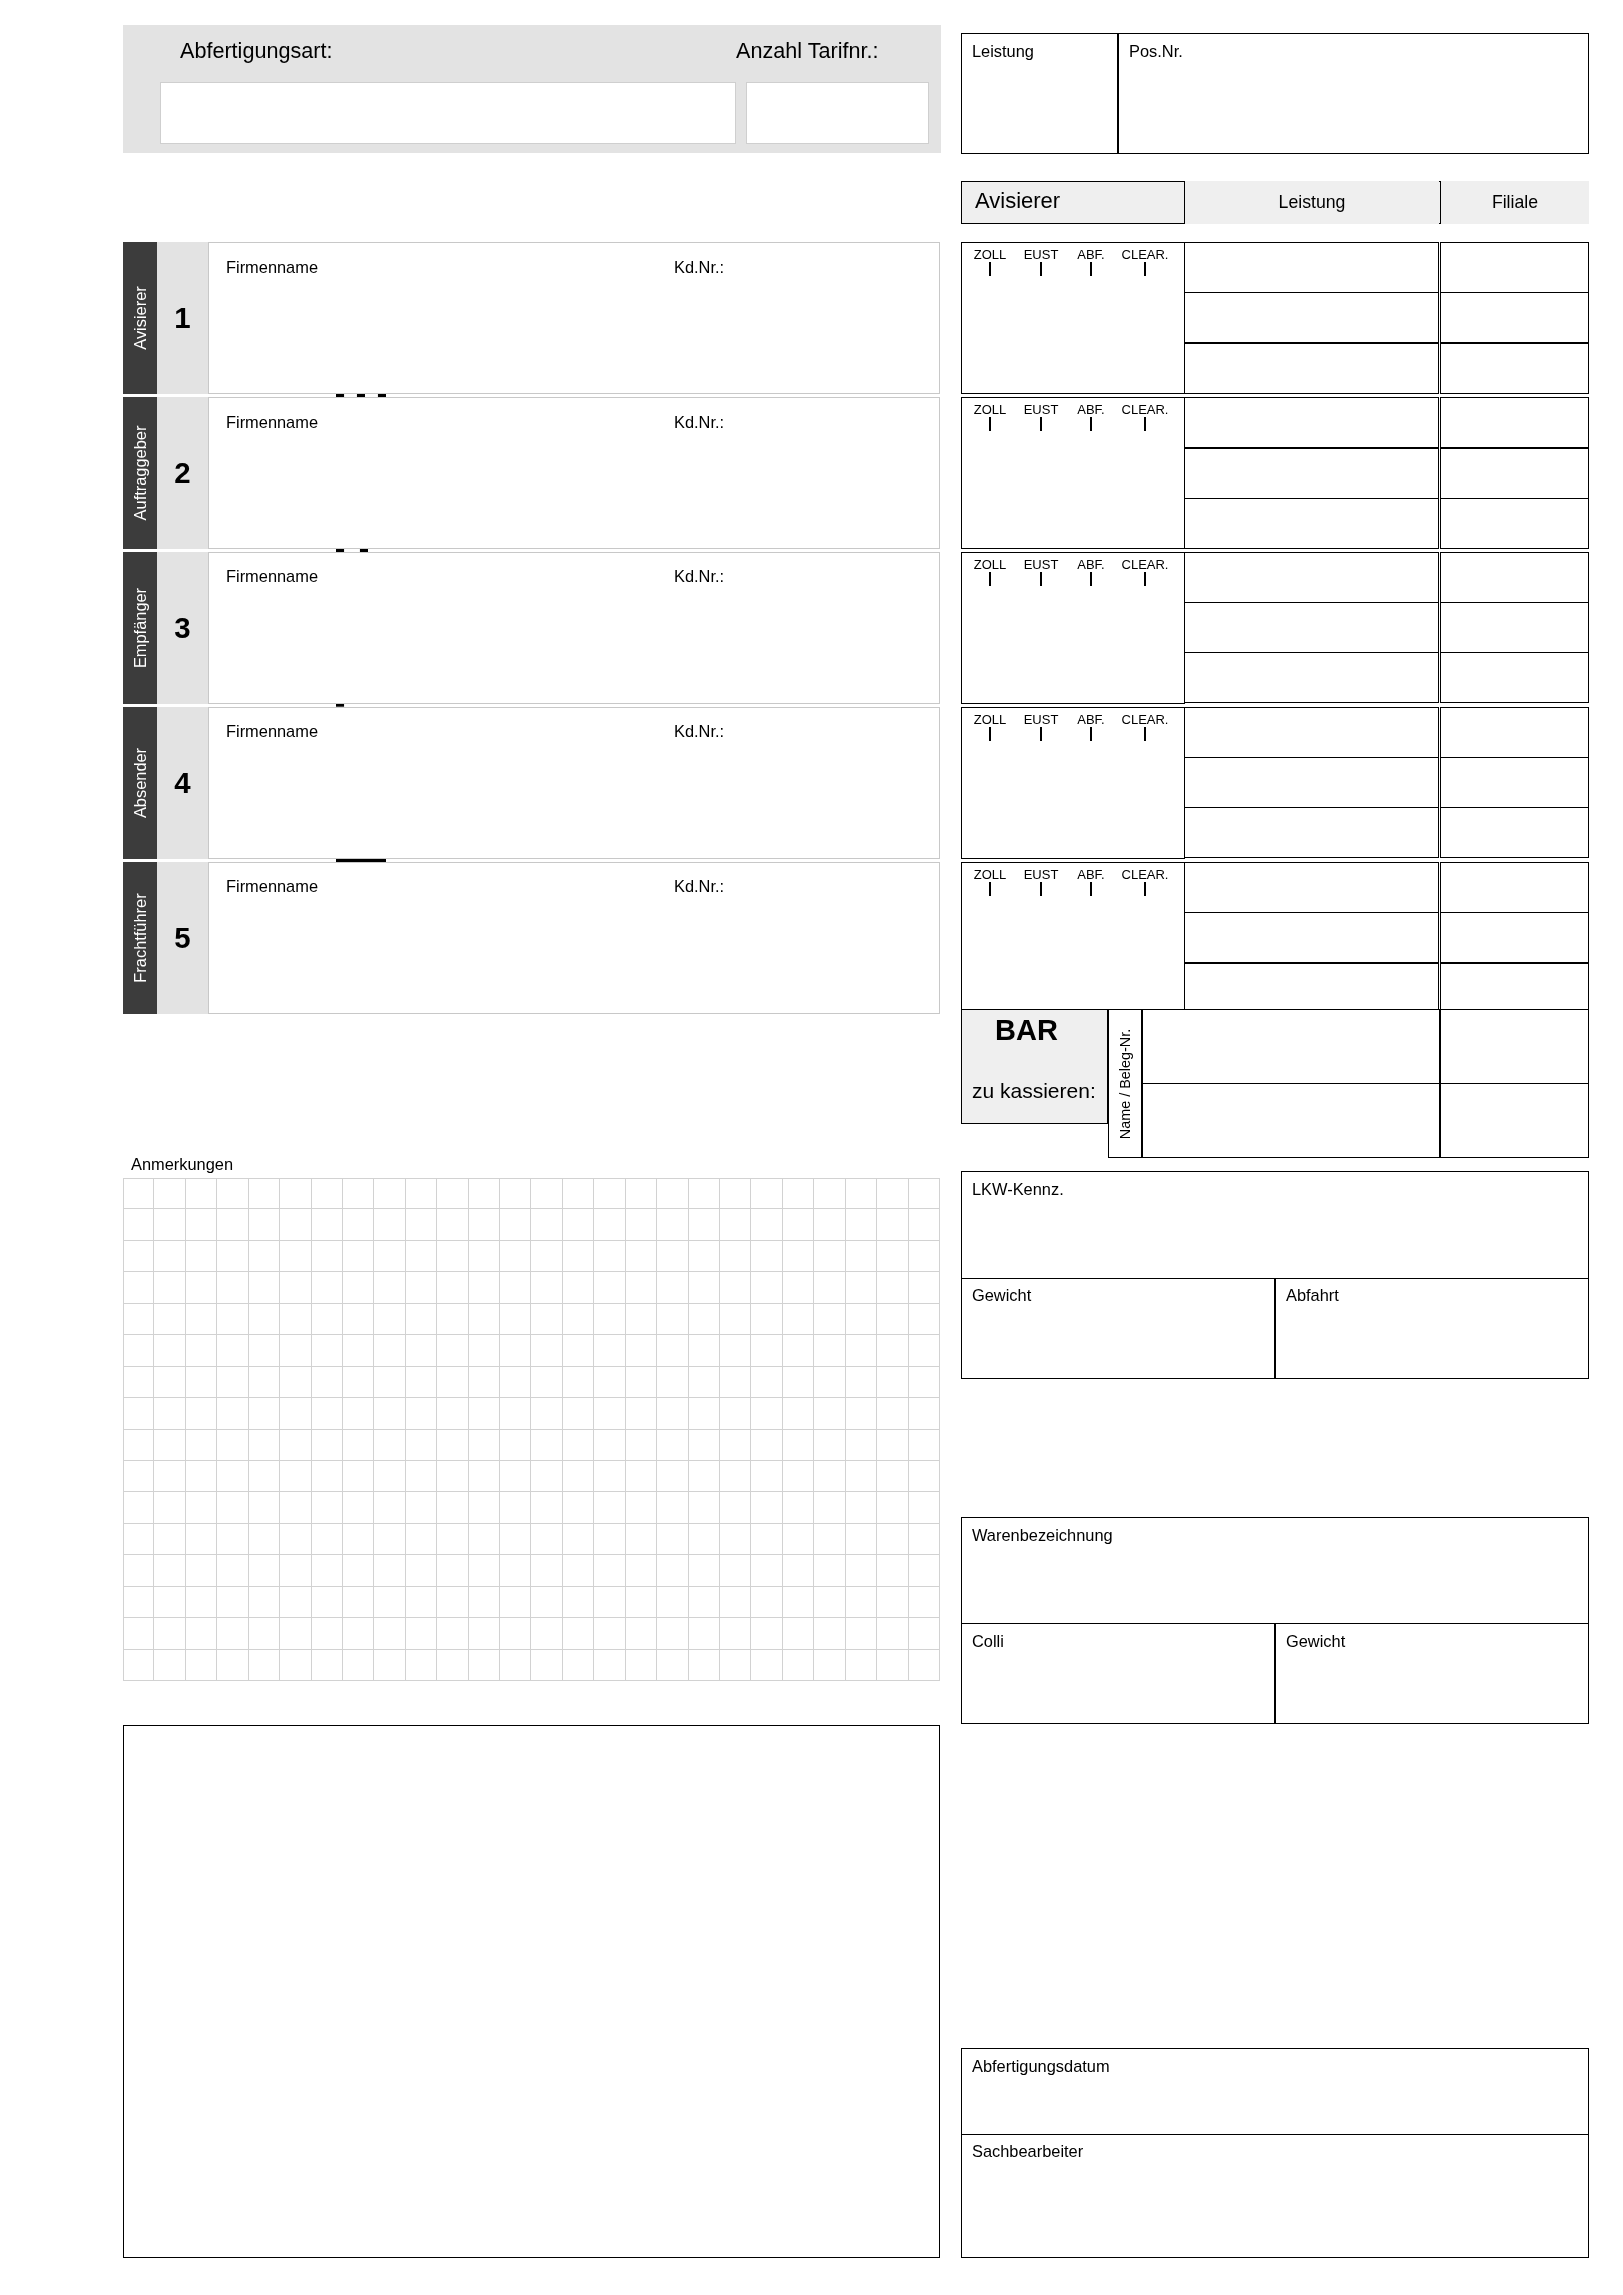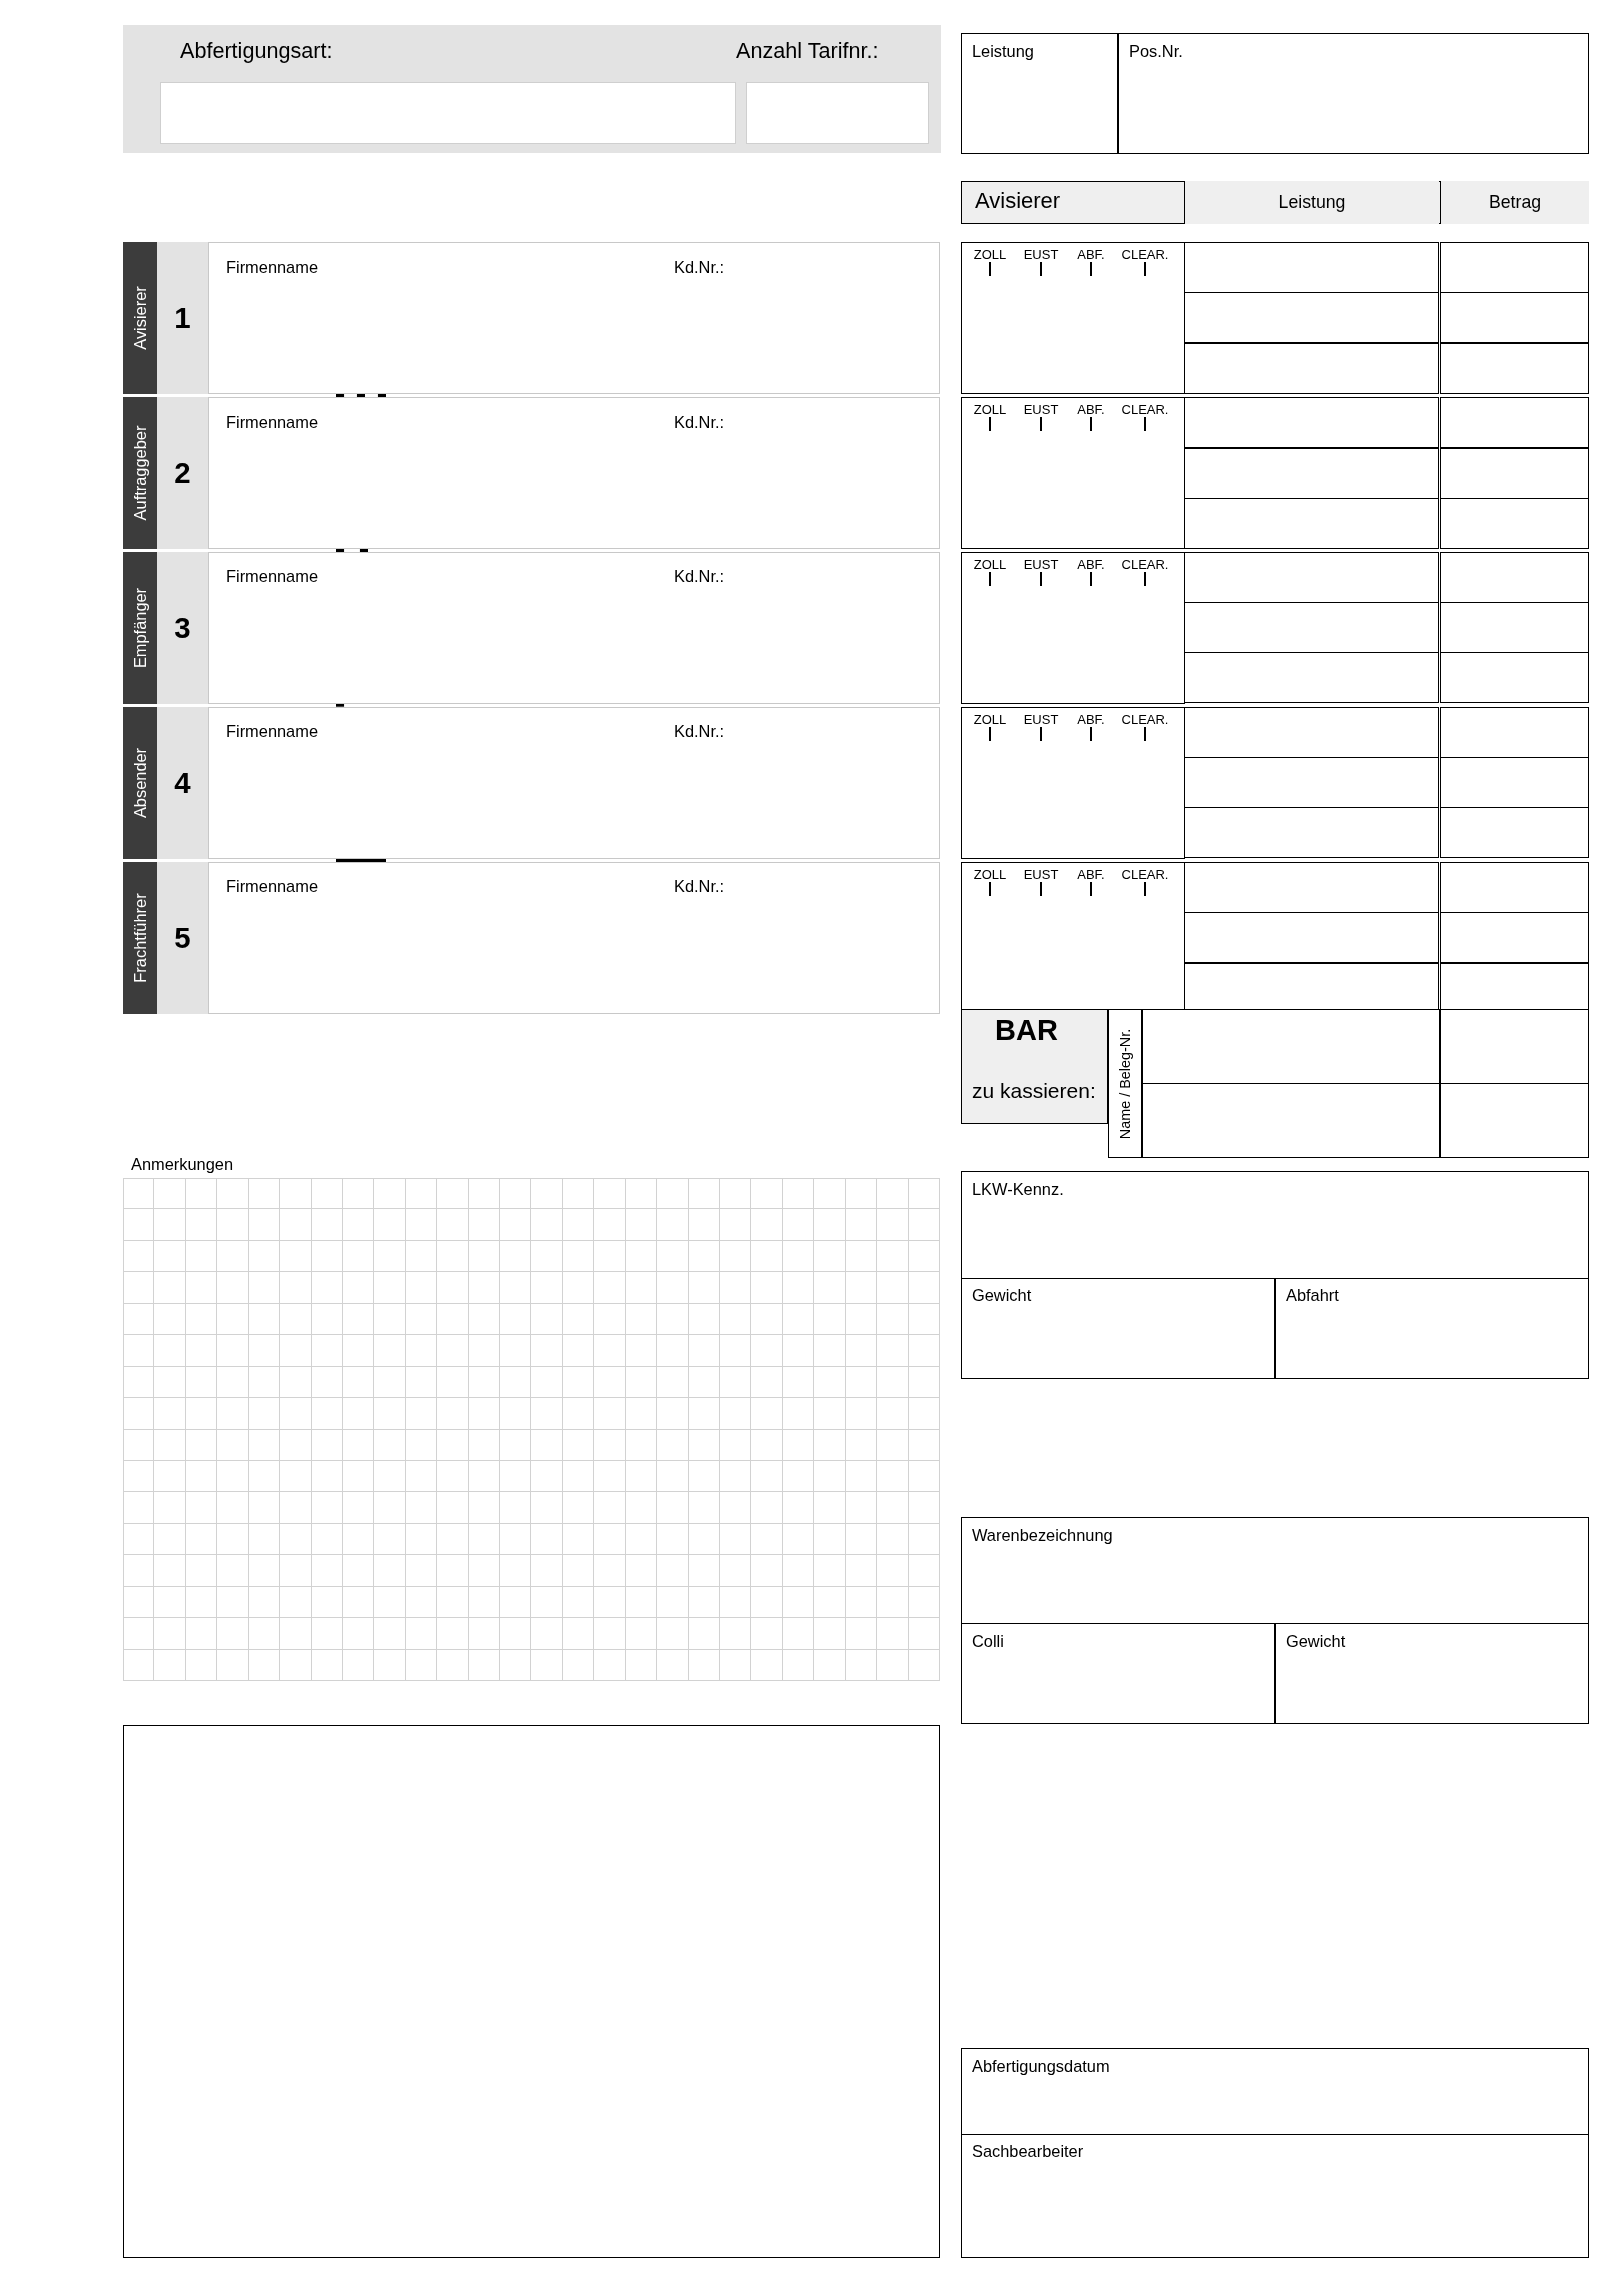--- a/index.html
+++ b/index.html
@@ -250,21 +250,21 @@
     <span>Frachtführer</span>
   </div>
   <div class="numcell" style="left:157px; top:862px; height:152px;">5</div>
   <div class="partybox" style="left:208px; top:862px; width:732px; height:152px;"></div>
   <div class="lbl" style="left:226px; top:877px;">Firmenname</div>
   <div class="lbl" style="left:674px; top:877px;">Kd.Nr.:</div>
 
   <div class="box" id="abrechnung-header"></div>
   <div class="lbl" style="left:975px; top:191px; font-size:22px;">Avisierer</div>
   <div class="th" style="left:1184px; top:181px; width:255px; height:43px;">Leistung</div>
-  <div class="th" style="left:1440px; top:181px; width:149px; height:43px;">Betrag</div>
+  <div class="th" style="left:1440px; top:181px; width:149px; height:43px;">Filiale</div>
 
   <div class="zollblock" style="left:961px; top:242px; width:224px; height:152px;"></div>
   <div class="cbwrap" style="left:967px; top:247px; width:46px;"><span class="cblbl">ZOLL</span><span class="cbbox"></span></div>
   <div class="cbwrap" style="left:1018px; top:247px; width:46px;"><span class="cblbl">EUST</span><span class="cbbox"></span></div>
   <div class="cbwrap" style="left:1068px; top:247px; width:46px;"><span class="cblbl">ABF.</span><span class="cbbox"></span></div>
   <div class="cbwrap" style="left:1118px; top:247px; width:54px;"><span class="cblbl">CLEAR.</span><span class="cbbox"></span></div>
   <div class="box" style="left:1184px; top:242px; width:255px; height:51px;"></div>
   <div class="box" style="left:1440px; top:242px; width:149px; height:51px;"></div>
   <div class="box" style="left:1184px; top:292px; width:255px; height:51px;"></div>
   <div class="box" style="left:1440px; top:292px; width:149px; height:51px;"></div>

